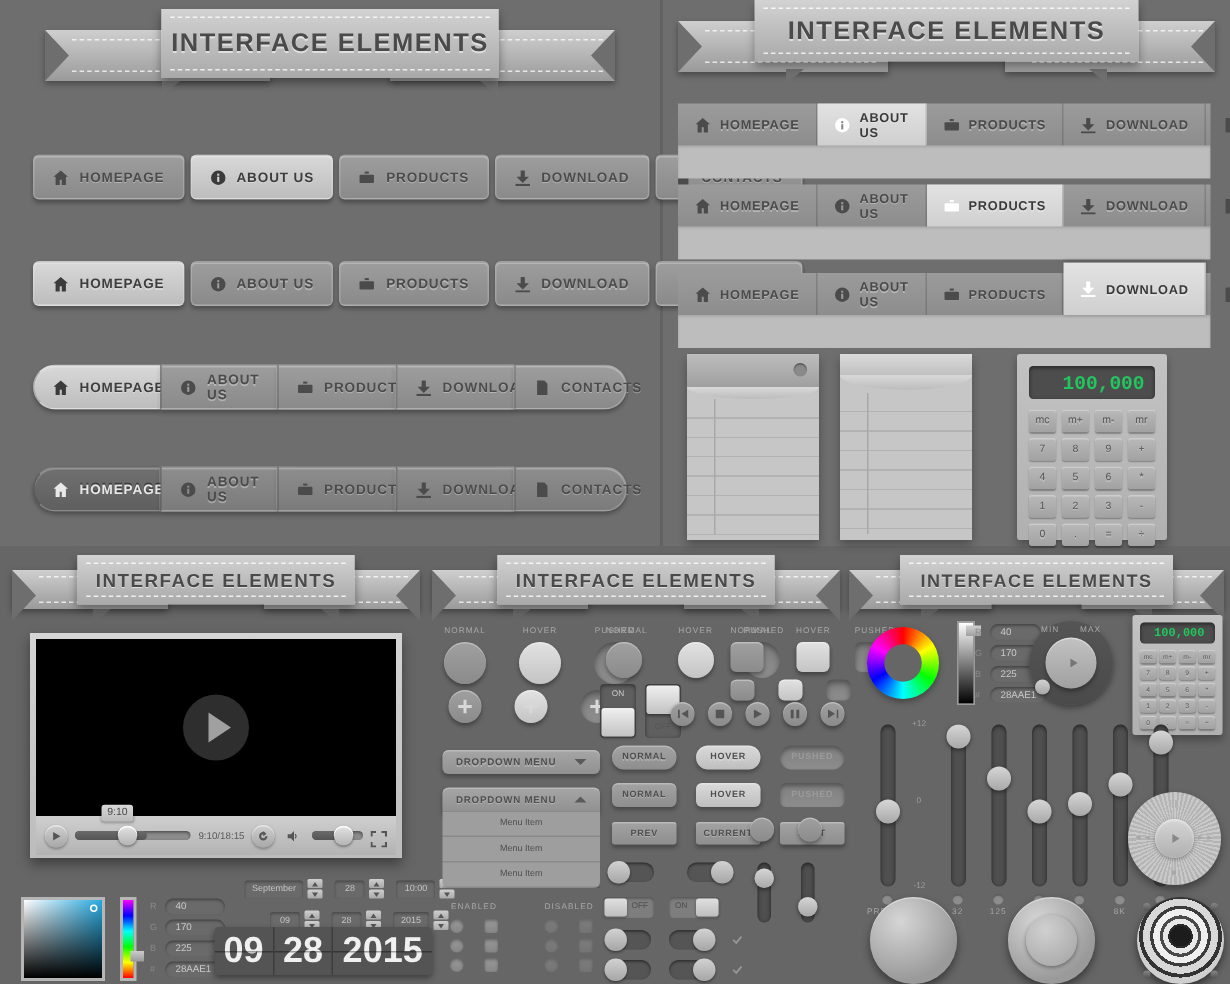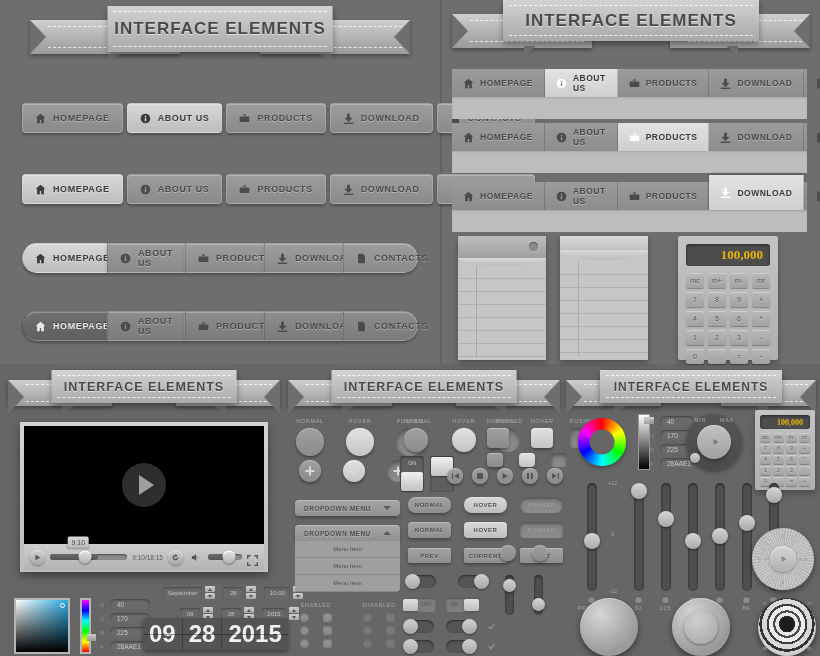--- a/index.html
+++ b/index.html
@@ -96,24 +96,24 @@
   .pad .head .ring{ position:absolute; right:8px; top:6px; width:9px; height:9px;
     border-radius:50%; background:#8a8a8a; box-shadow:inset 0 1px 1px rgba(0,0,0,.4); }
   .pad .curl{ height:8px; background:linear-gradient(#d9d9d9,#bcbcbc); border-radius:0 0 50% 50%/0 0 100% 100%; }
   .pad .lines{ position:absolute; left:0; right:0; top:30px; bottom:0;
     background-image:repeating-linear-gradient(#c6c6c6 0 12px, #b2b2b2 12px 13px); }
   .pad .margin{ position:absolute; left:18px; top:30px; bottom:4px; width:1px; background:#a8a8a8; }
 
   
   .calc{ position:absolute; background:linear-gradient(#c3c3c3,#b0b0b0);
     box-shadow:0 3px 6px rgba(0,0,0,.3); padding:8px; border-radius:2px; }
-  .calc .disp{ height:22px; background:#4d4d4d; border-radius:3px; color:#eab308;
+  .calc .disp{ height:22px; background:#4d4d4d; border-radius:3px; color:#22c55e;
     display:flex; align-items:center; justify-content:flex-end; padding:0 7px;
     font-size:13px; font-weight:bold; box-shadow:inset 0 1px 3px rgba(0,0,0,.55);
-    font-family:Liberation Serif, serif; }
+    font-family:Liberation Mono, monospace; }
   .calc .keys{ display:grid; grid-template-columns:repeat(4,1fr); gap:4px; margin-top:7px; }
   .calc .key{ height:15px; border-radius:2px; font-size:7px; color:#555;
     background:linear-gradient(#b9b9b9,#a2a2a2);
     display:flex; align-items:center; justify-content:center;
     box-shadow:0 1px 1px rgba(0,0,0,.3), inset 0 1px 0 rgba(255,255,255,.3);
     text-shadow:0 1px 0 rgba(255,255,255,.3); }
 
   
   .video{ position:absolute; background:linear-gradient(#d4d4d4,#bcbcbc);
     padding:4px; box-shadow:0 4px 8px rgba(0,0,0,.4); }

